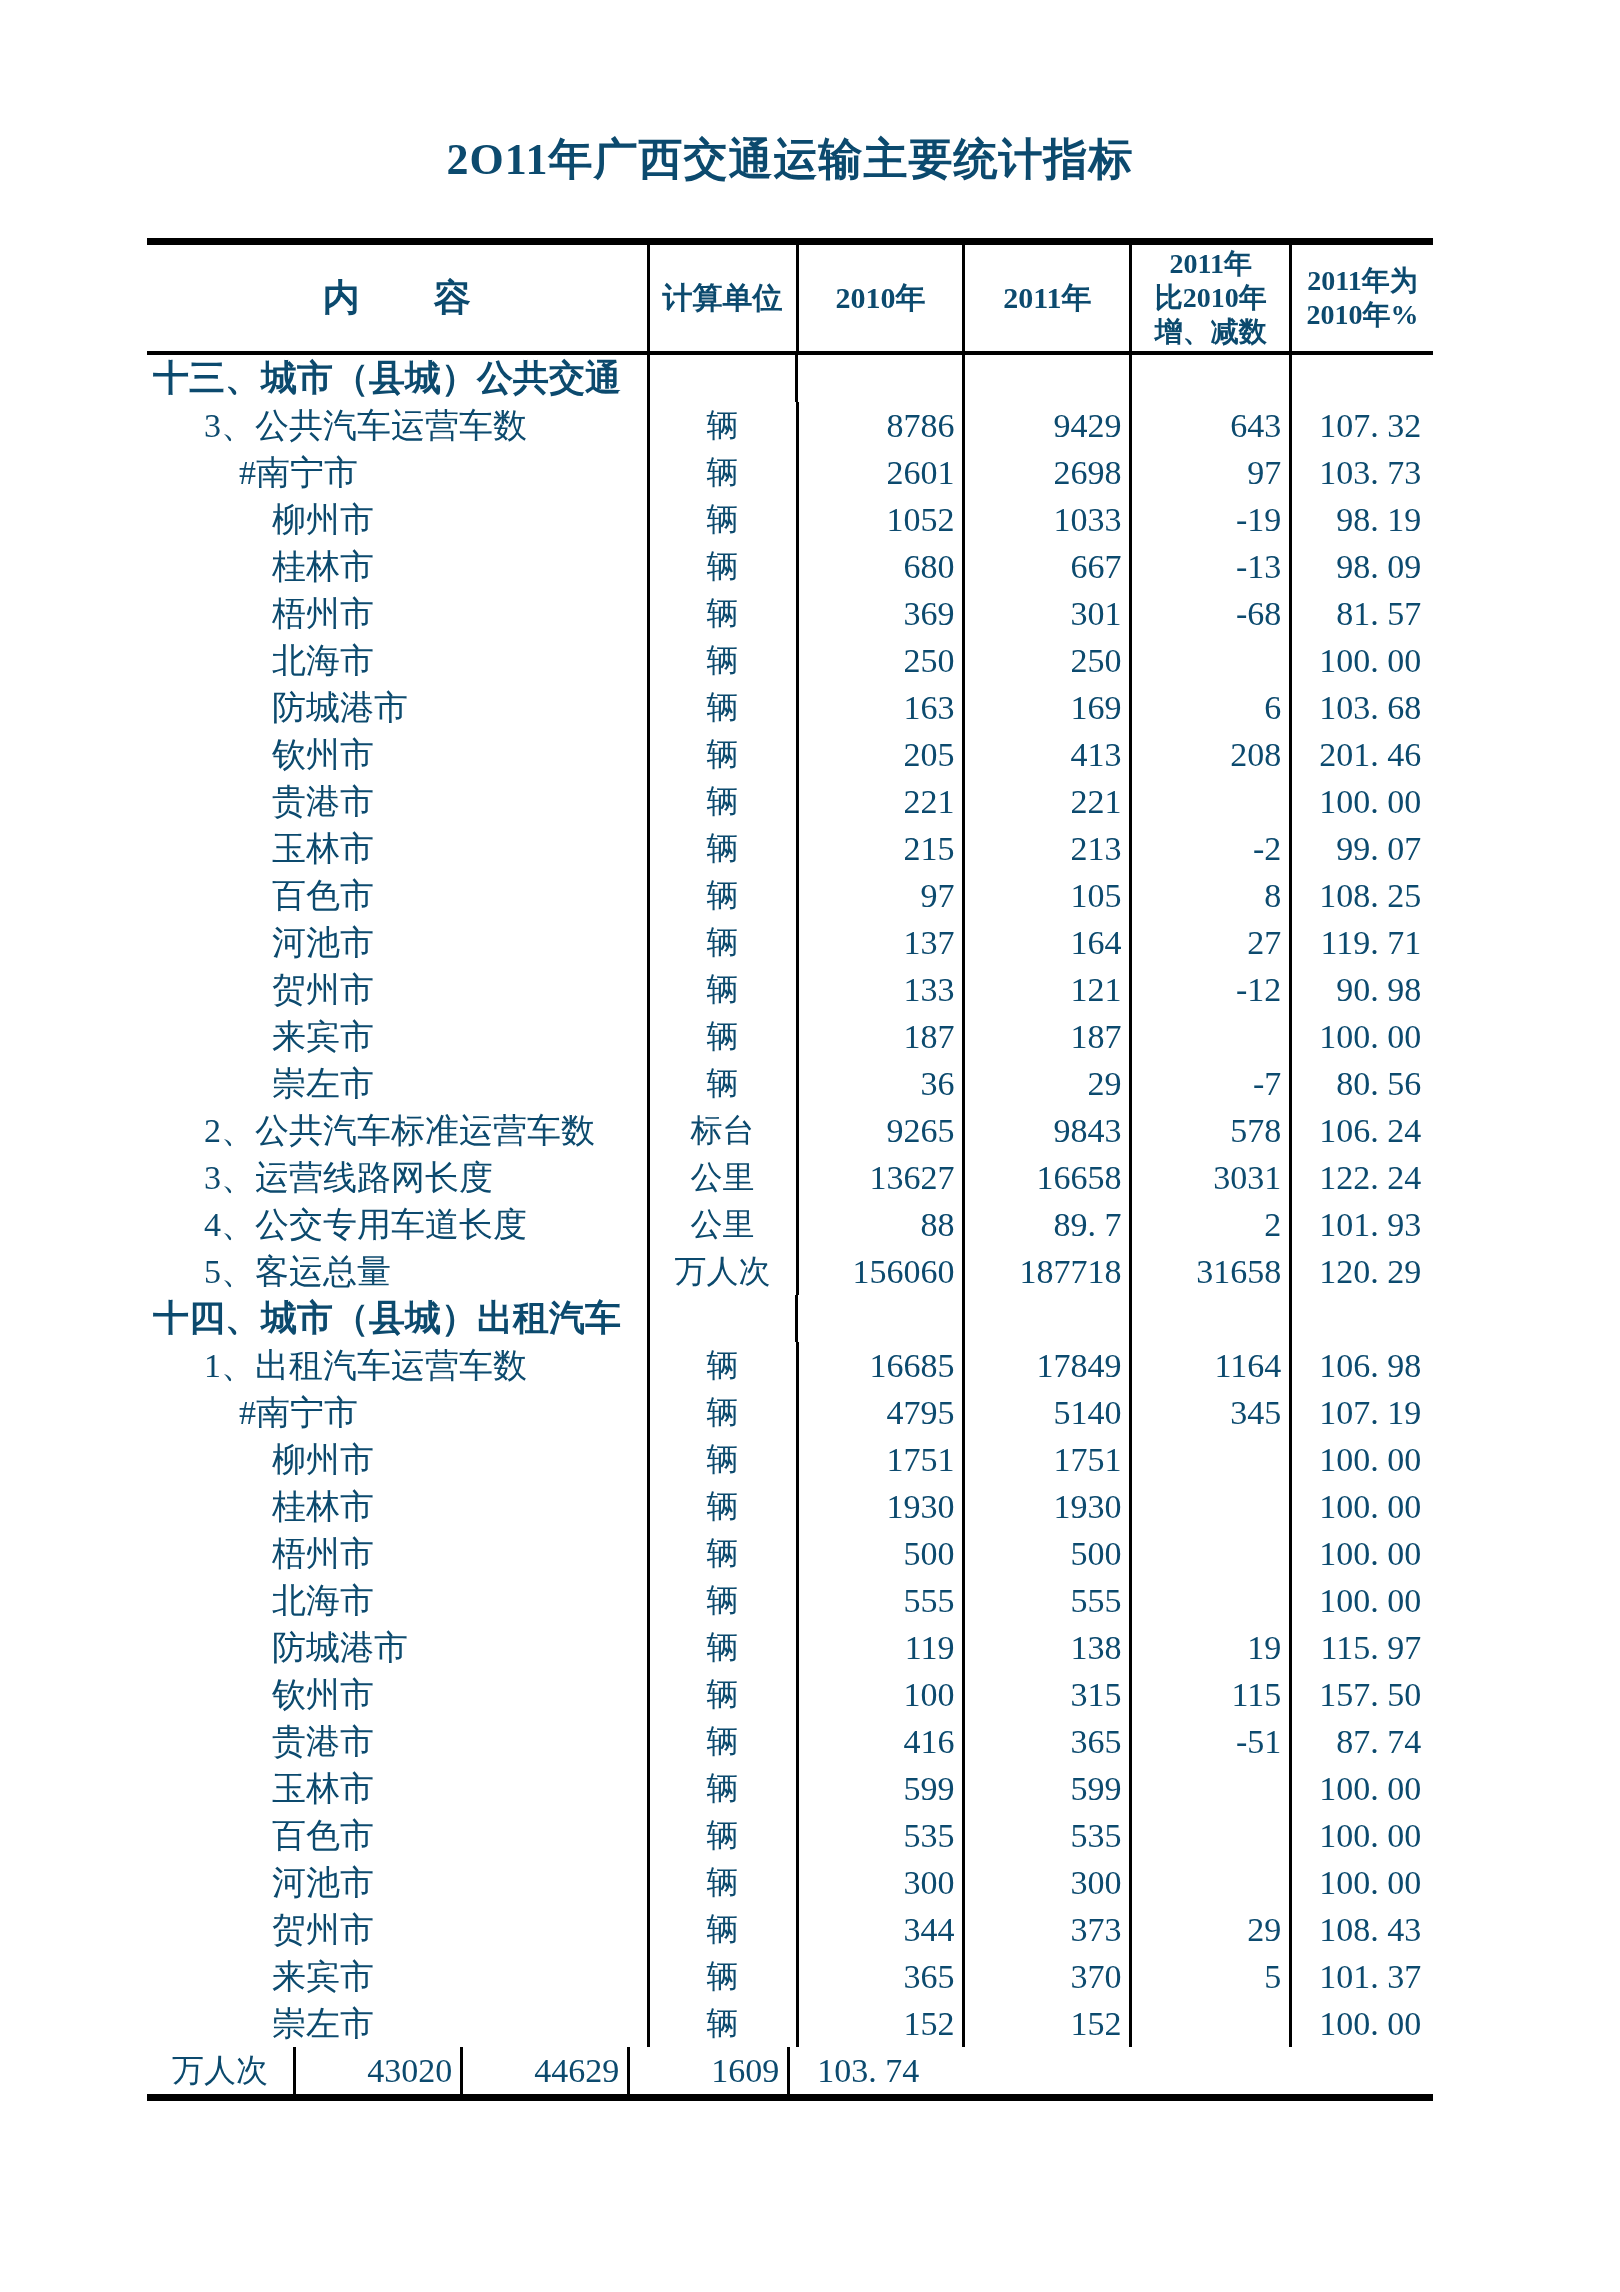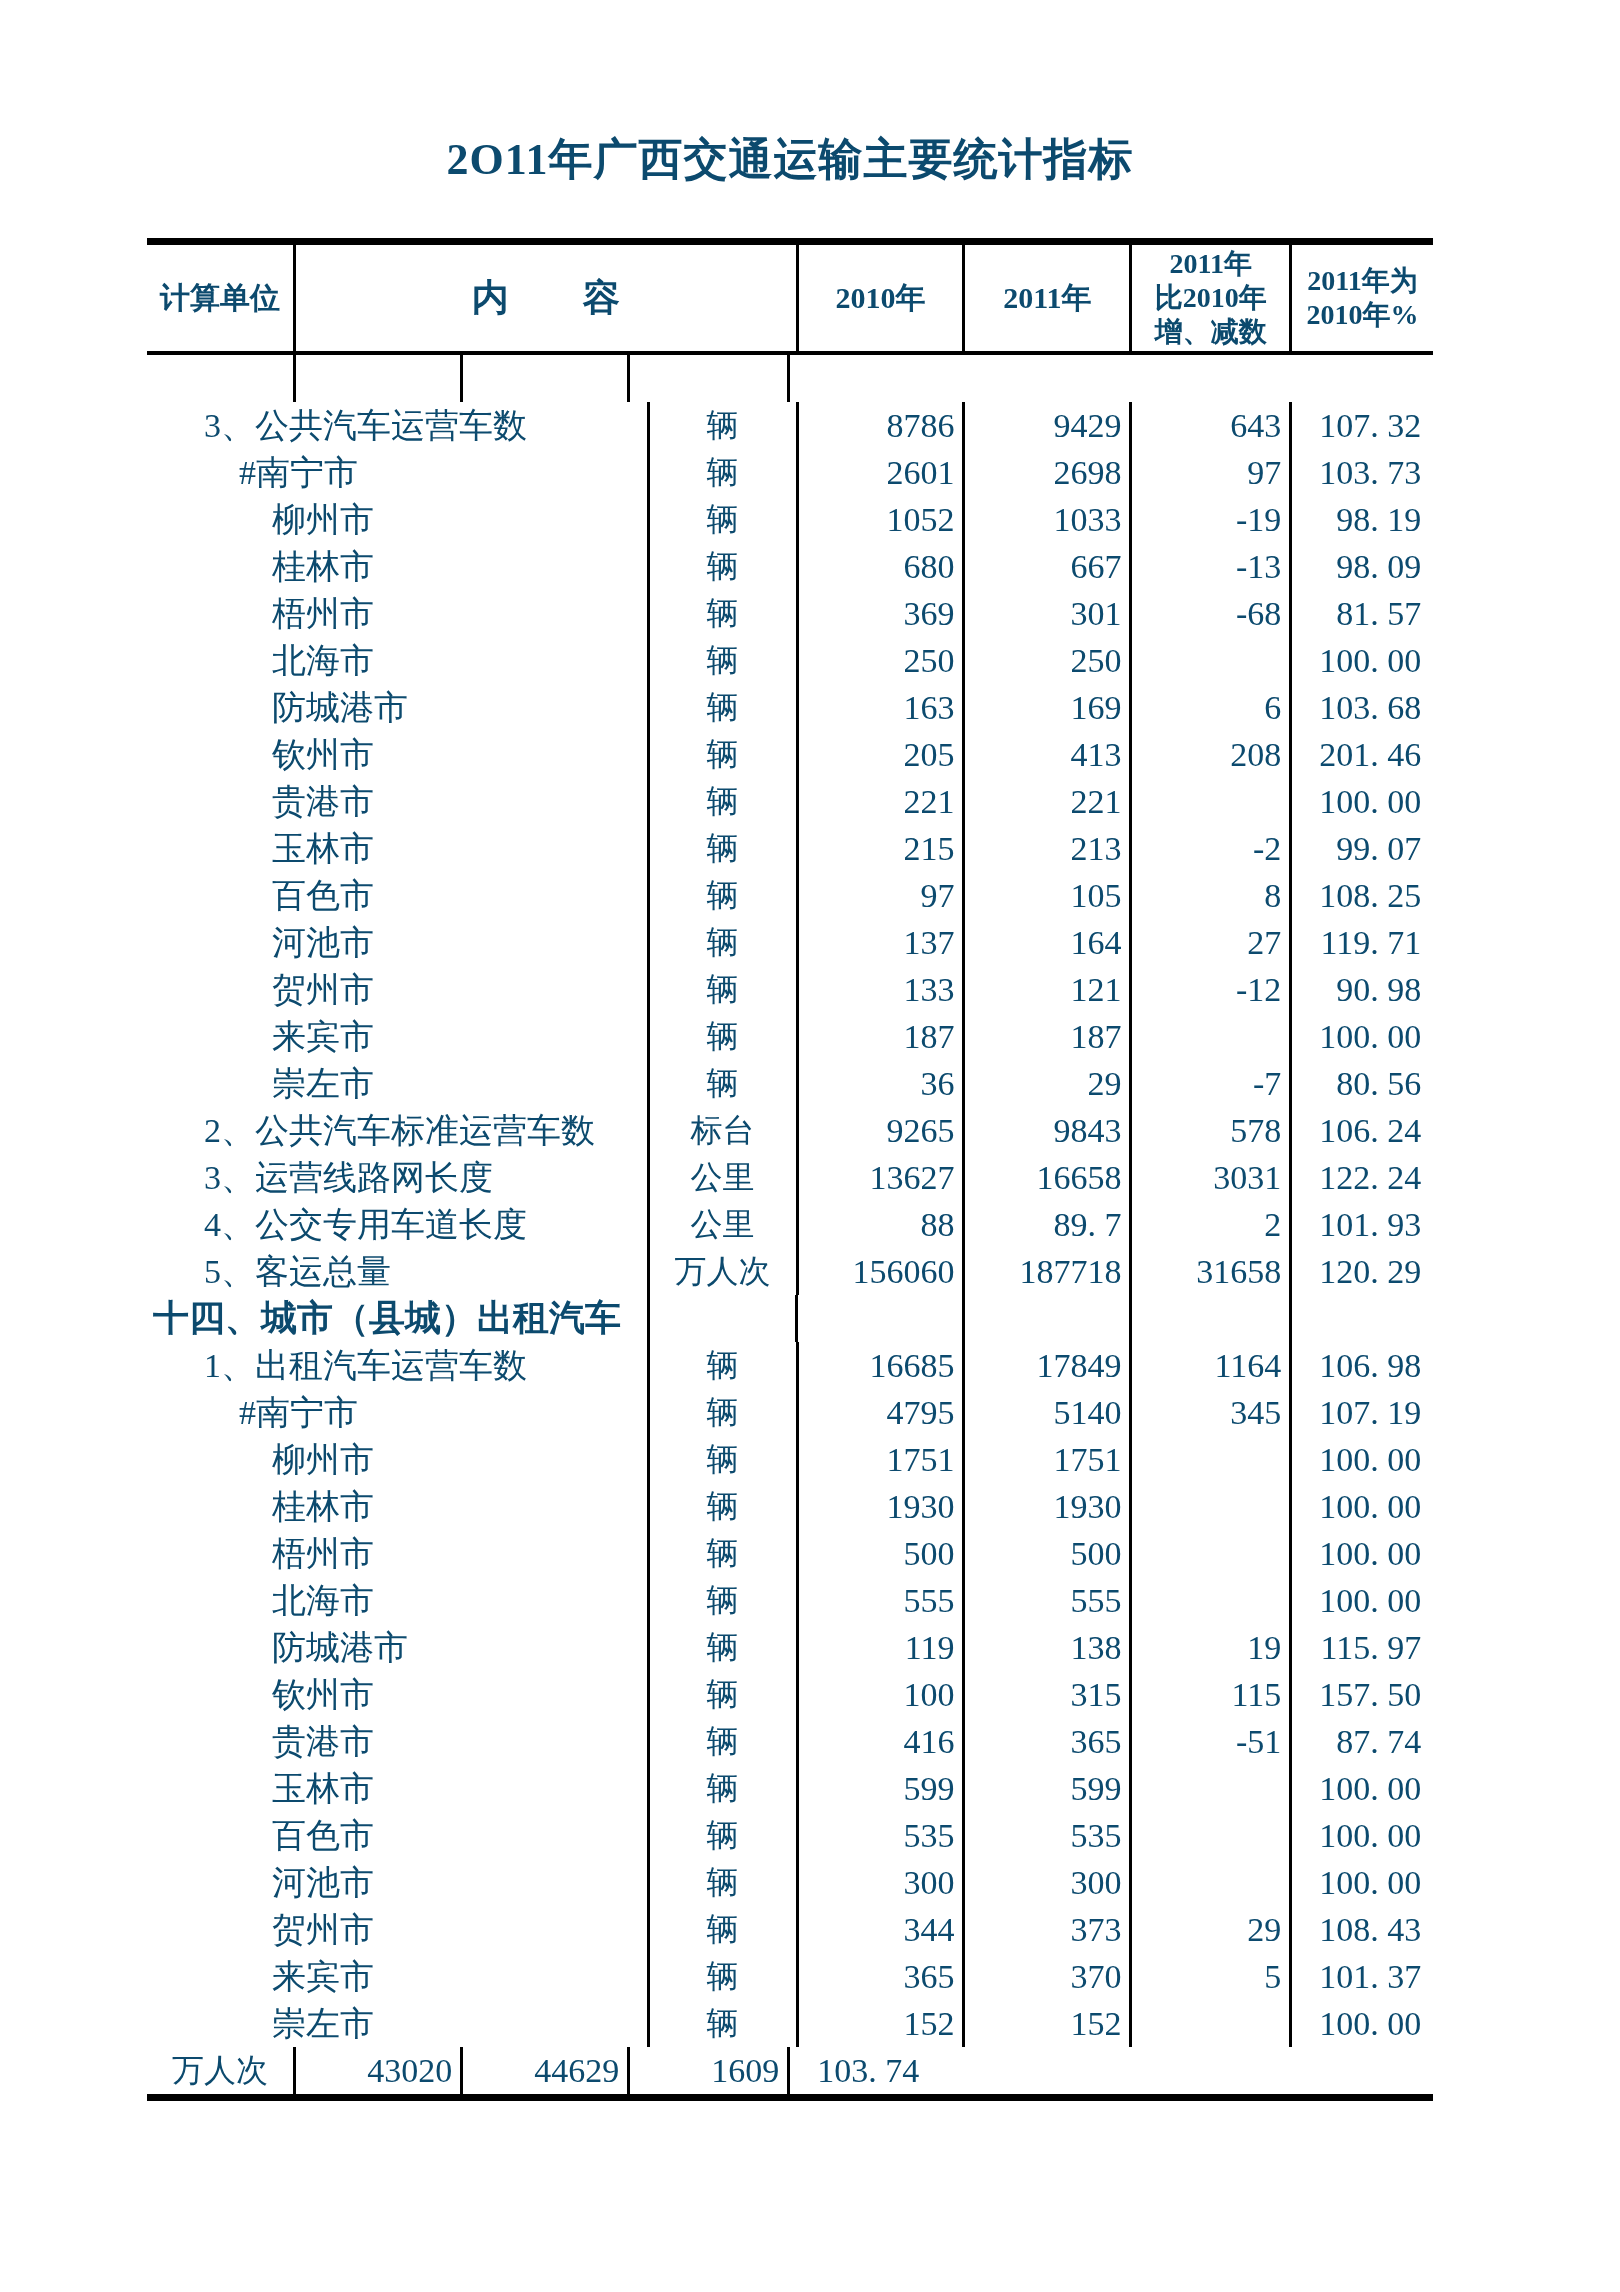--- a/index.html
+++ b/index.html
@@ -42,36 +42,37 @@
   .ind3{padding-left:125px;}
 </style>
 </head>
 <body>
 
 <div class="page">
   <div class="title">2O11年广西交通运输主要统计指标</div>
 
   <div class="stats-table">
     <div class="row header-row">
+      <div class="cell c1 header-cell big">内　　容</div>
       <div class="cell c2 header-cell">计算单位</div>
-      <div class="cell c1 header-cell big">内　　容</div>
       <div class="cell c3 header-cell">2010年</div>
       <div class="cell c4 header-cell">2011年</div>
       <div class="cell c5 header-cell multi">
         <span>2011年</span>
         <span>比2010年</span>
         <span>增、减数</span>
       </div>
       <div class="cell c6 header-cell multi">
         <span>2011年为</span>
         <span>2010年%</span>
       </div>
     </div>
     <div>
         <div class="row body-row section">
+    <div class="cell c1 label-cell ind0">十三、城市（县城）公共交通</div>
     <div class="cell c2 unit-cell"></div>
     <div class="cell c3 num-cell"></div>
     <div class="cell c4 num-cell"></div>
     <div class="cell c5 num-cell"></div>
     <div class="cell c6 num-cell"></div>
   </div>
         <div class="row body-row">
     <div class="cell c1 label-cell ind1">3、公共汽车运营车数</div>
     <div class="cell c2 unit-cell">辆</div>
     <div class="cell c3 num-cell">8786</div>

